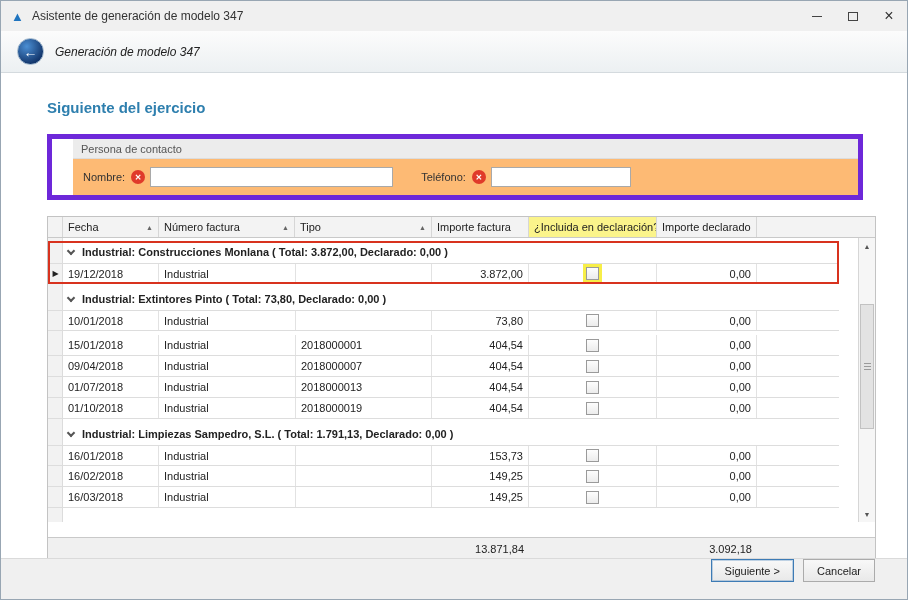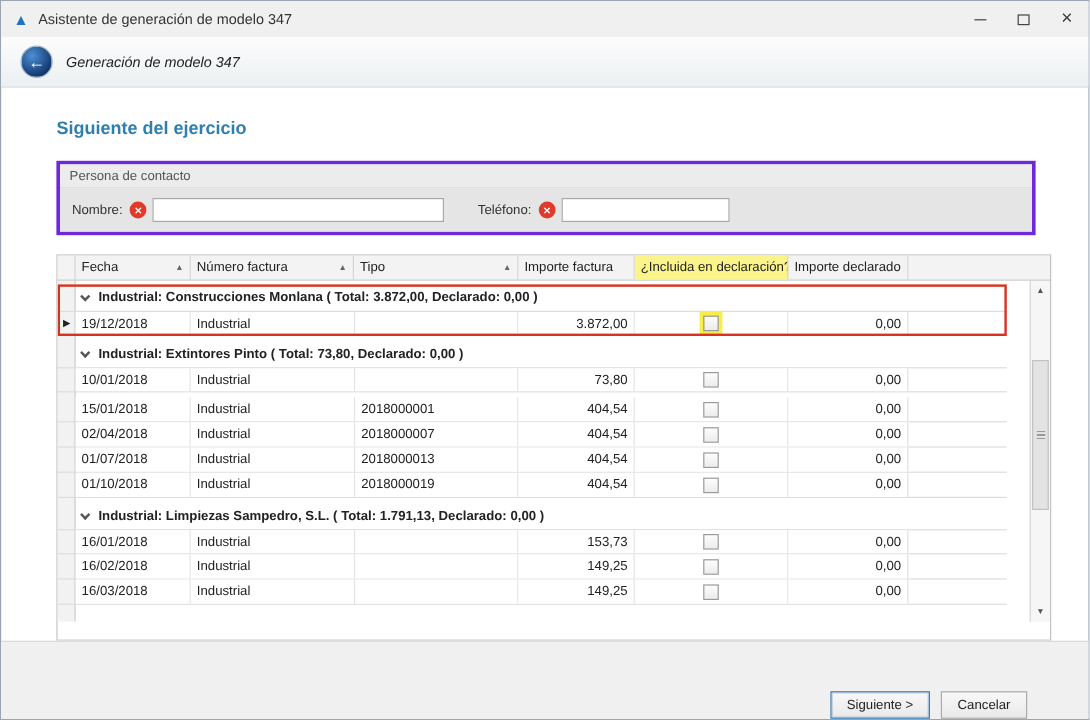--- a/index.html
+++ b/index.html
@@ -20,23 +20,23 @@
   
   .wizard-header{height:42px;background:linear-gradient(#fcfcfc,#ecf0f2);border-bottom:1px solid #d4dade;display:flex;align-items:center;padding:0 16px;flex:0 0 auto;}
   .back-btn{width:27px;height:27px;border-radius:50%;background:radial-gradient(circle at 35% 30%,#4b8fd4,#14386e 72%);color:#fff;display:flex;align-items:center;justify-content:center;font-size:14px;margin-right:11px;border:1px solid #9fb6cc;flex:0 0 auto;}
   .wizard-header-label{font-size:12px;color:#222;font-style:italic;}
 
   
   .content{flex:1;padding:26px 33px 0 46px;overflow:hidden;}
   .page-title{font-size:15px;font-weight:bold;color:var(--accent-blue);margin-bottom:18px;}
 
   
-  .groupbox{border:3px solid #6d28d9;margin-bottom:16px;width:816px;}
+  .groupbox{border:5px solid #6d28d9;margin-bottom:16px;width:816px;padding-left:21px;}
   .groupbox-title{height:20px;background:#ececec;font-size:11px;color:#555;display:flex;align-items:center;padding:0 8px;border-bottom:1px solid #dcdcdc;}
-  .groupbox-body{padding:8px 10px;display:flex;align-items:center;background:#e5e5e5;}
+  .groupbox-body{padding:8px 10px;display:flex;align-items:center;background:#fdba74;}
   .field-label{font-size:11px;color:#333;margin-right:6px;white-space:nowrap;}
   .error-icon{width:14px;height:14px;border-radius:50%;background:var(--error-red);color:#fff;font-size:8px;font-weight:bold;display:flex;align-items:center;justify-content:center;margin-right:5px;flex:0 0 auto;}
   .text-input{height:20px;border:1px solid #a9a9a9;font-size:11px;padding:0 4px;font-family:"Liberation Sans",sans-serif;background:#fff;}
   .input-nombre{width:243px;margin-right:28px;}
   .input-telefono{width:140px;}
 
   
   .grid{width:829px;border:1px solid #c3c3c3;font-size:11px;color:#222;}
   .grid-header{display:flex;height:21px;background:#f3f3f3;border-bottom:1px solid #c9c9c9;}
   .gh-cell{display:flex;align-items:center;padding:0 5px;border-right:1px solid #d6d6d6;white-space:nowrap;overflow:hidden;}
@@ -75,21 +75,21 @@
   .gf-cell{display:flex;align-items:center;padding:0 5px;white-space:nowrap;overflow:hidden;}
 
   
   .vscroll{width:17px;height:284px;background:#f6f6f6;border-left:1px solid #d6d6d6;display:flex;flex-direction:column;flex:0 0 17px;}
   .sb-btn{height:16px;display:flex;align-items:center;justify-content:center;font-size:7px;color:#555;flex:0 0 16px;}
   .sb-track{flex:1;position:relative;}
   .sb-thumb{position:absolute;left:1px;right:1px;top:50px;height:125px;background:#e3e3e3;border:1px solid #c2c2c2;display:flex;align-items:center;justify-content:center;}
   .sb-grip{width:7px;height:8px;background:repeating-linear-gradient(to bottom,#9a9a9a 0,#9a9a9a 1px,transparent 1px,transparent 3px);}
 
   
-  .bottom-bar{height:65px;background:#f0f0f0;border-top:1px solid #dadada;display:flex;align-items:flex-end;justify-content:flex-end;padding-right:51px;gap:9px;flex:0 0 auto;}
+  .bottom-bar{height:41px;background:#f0f0f0;border-top:1px solid #dadada;display:flex;align-items:flex-start;justify-content:flex-end;padding-right:32px;gap:9px;flex:0 0 auto;}
   .btn{height:23px;padding:0 13px;font-size:11px;font-family:"Liberation Sans",sans-serif;background:linear-gradient(#f8f8f8,#e9e9e9);border:1px solid #ababab;color:#222;cursor:default;}
   .btn.primary{border-color:#3d7bb5;box-shadow:inset 0 0 0 1px rgba(61,123,181,.3);}
 </style>
 </head>
 <body>
 
 <div class="window">
 
   <div class="titlebar">
     <span class="app-logo">▲</span>
@@ -204,21 +204,21 @@
                 <div class="cell c-imp">404,54</div>
                 <div class="cell c-inc">
                   <div class="chk-wrap">
                     <div class="checkbox"></div>
                   </div>
                 </div>
                 <div class="cell c-dec">0,00</div>
               </div>
               <div class="grid-row">
                 <div class="cell c-sel"></div>
-                <div class="cell c-fecha">02/04/2018</div>
+                <div class="cell c-fecha">09/04/2018</div>
                 <div class="cell c-tipo">Industrial</div>
                 <div class="cell c-num">2018000007</div>
                 <div class="cell c-imp">404,54</div>
                 <div class="cell c-inc">
                   <div class="chk-wrap">
                     <div class="checkbox"></div>
                   </div>
                 </div>
                 <div class="cell c-dec">0,00</div>
               </div>

